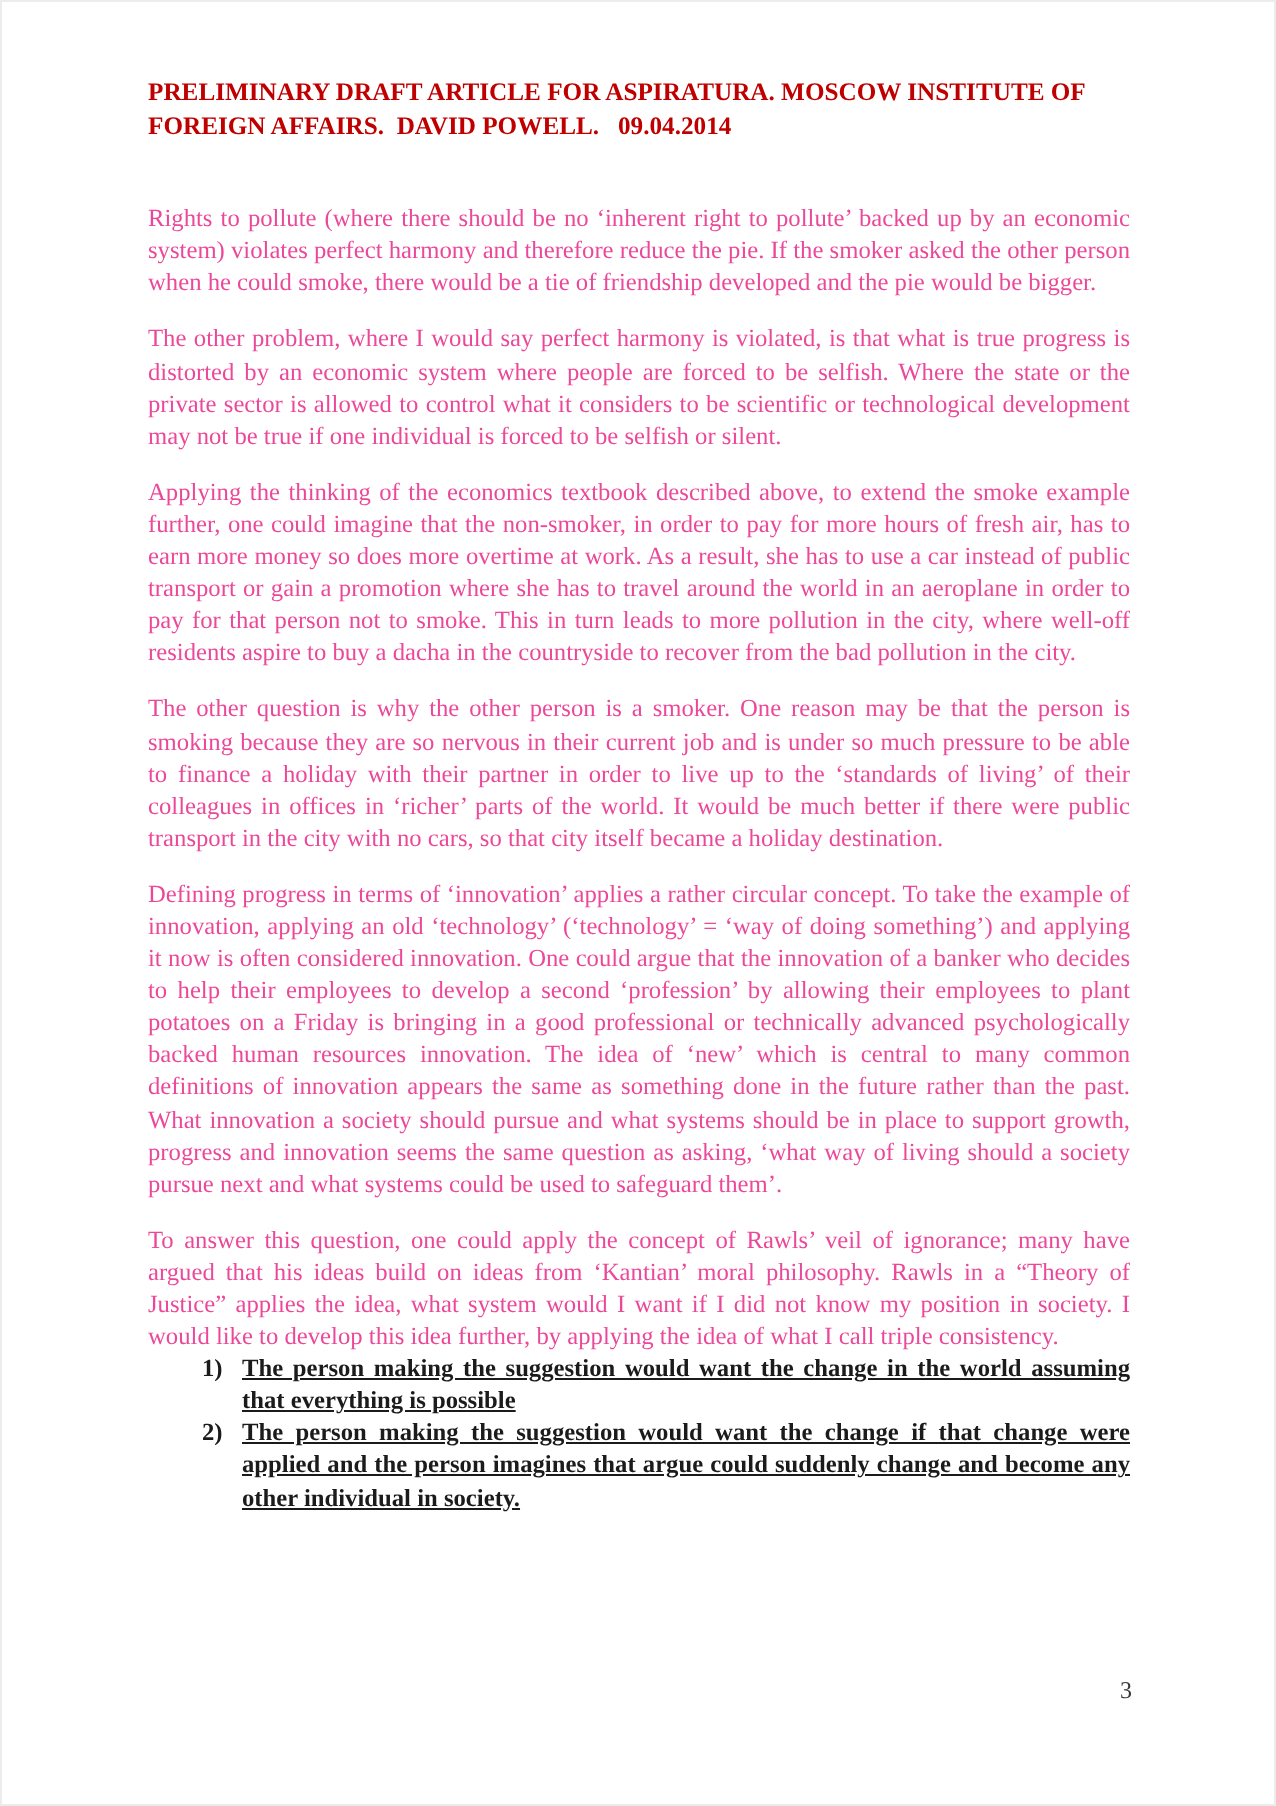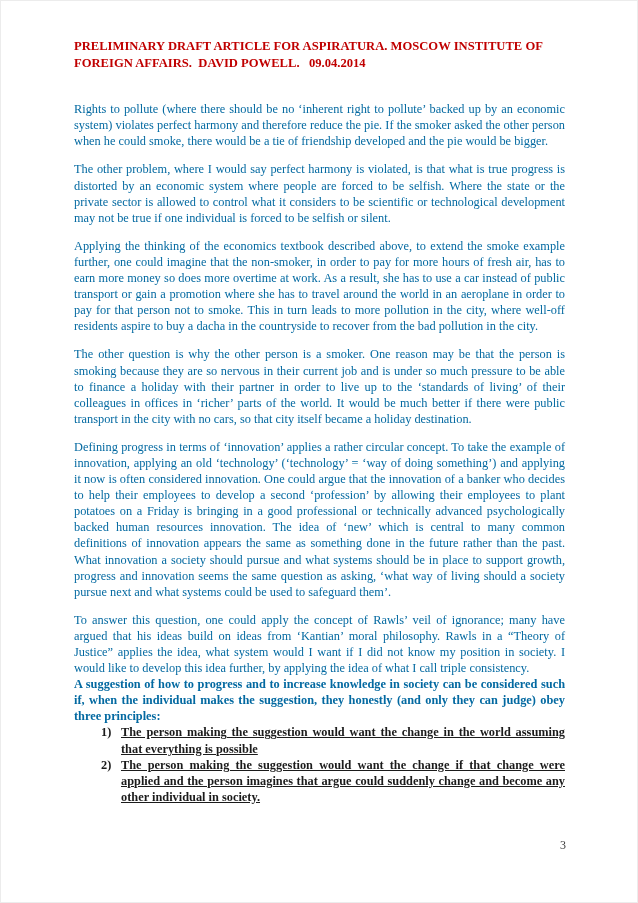--- a/index.html
+++ b/index.html
@@ -23,21 +23,21 @@
     font-size: 12.6px;
     line-height: 16.6px;
     white-space: pre-wrap;
     margin: 0 0 30px 0;
     text-align: left;
   }
   .para {
     font-size: 12.35px;
     line-height: 16.1px;
     text-align: justify;
-    color: #0369a1;
+    color: #ec4899;
     margin: 0 0 12px 0;
   }
   .para.nogap { margin-bottom: 0; }
   .bold-statement {
     font-weight: bold;
     margin: 0;
   }
   .olist { margin: 0; }
   .list-item {
     display: flex;
@@ -70,21 +70,20 @@
     <p class="para">The other problem, where I would say perfect harmony is violated, is that what is true progress is distorted by an economic system where people are forced to be selfish. Where the state or the private sector is allowed to control what it considers to be scientific or technological development may not be true if one individual is forced to be selfish or silent.</p>
 
     <p class="para">Applying the thinking of the economics textbook described above, to extend the smoke example further, one could imagine that the non-smoker, in order to pay for more hours of fresh air, has to earn more money so does more overtime at work. As a result, she has to use a car instead of public transport or gain a promotion where she has to travel around the world in an aeroplane in order to pay for that person not to smoke. This in turn leads to more pollution in the city, where well-off residents aspire to buy a dacha in the countryside to recover from the bad pollution in the city.</p>
 
     <p class="para">The other question is why the other person is a smoker. One reason may be that the person is smoking because they are so nervous in their current job and is under so much pressure to be able to finance a holiday with their partner in order to live up to the ‘standards of living’ of their colleagues in offices in ‘richer’ parts of the world.  It would be much better if there were public transport in the city with no cars, so that city itself became a holiday destination.</p>
 
     <p class="para">Defining progress in terms of ‘innovation’ applies a rather circular concept. To take the example of innovation, applying an old ‘technology’ (‘technology’ = ‘way of doing something’) and applying it now is often considered innovation. One could argue that the innovation of a banker who decides to help their employees to develop a second ‘profession’ by allowing their employees to plant potatoes on a Friday is bringing in a good professional or technically advanced psychologically backed human resources innovation. The idea of ‘new’ which is central to many common definitions of innovation appears the same as something done in the future rather than the past. What innovation a society should pursue and what systems should be in place to support growth, progress and innovation seems the same question as asking, ‘what way of living should a society pursue next and what systems could be used to safeguard them’.</p>
 
     <p class="para nogap">To answer this question, one could apply the concept of Rawls’ veil of ignorance; many have argued that his ideas build on ideas from ‘Kantian’ moral philosophy. Rawls in a “Theory of Justice” applies the idea, what system would I want if I did not know my position in society. I would like to develop this idea further, by applying the idea of what I call triple consistency.</p>
 
-    <p class="para nogap bold-statement">A suggestion of how to progress and to increase knowledge in society can be considered such if, when the individual makes the suggestion, they honestly (and only they can judge) obey three principles:</p>
 
     <div class="olist">
       <div class="list-item">
         <span class="list-marker">1)</span>
         <span class="list-item-text">The person making the suggestion would want the change in the world assuming that everything is possible</span>
       </div>
       <div class="list-item">
         <span class="list-marker">2)</span>
         <span class="list-item-text">The person making the suggestion would want the change if that change were applied and the person imagines that argue could suddenly change and become any other individual in society.</span>
       </div>

